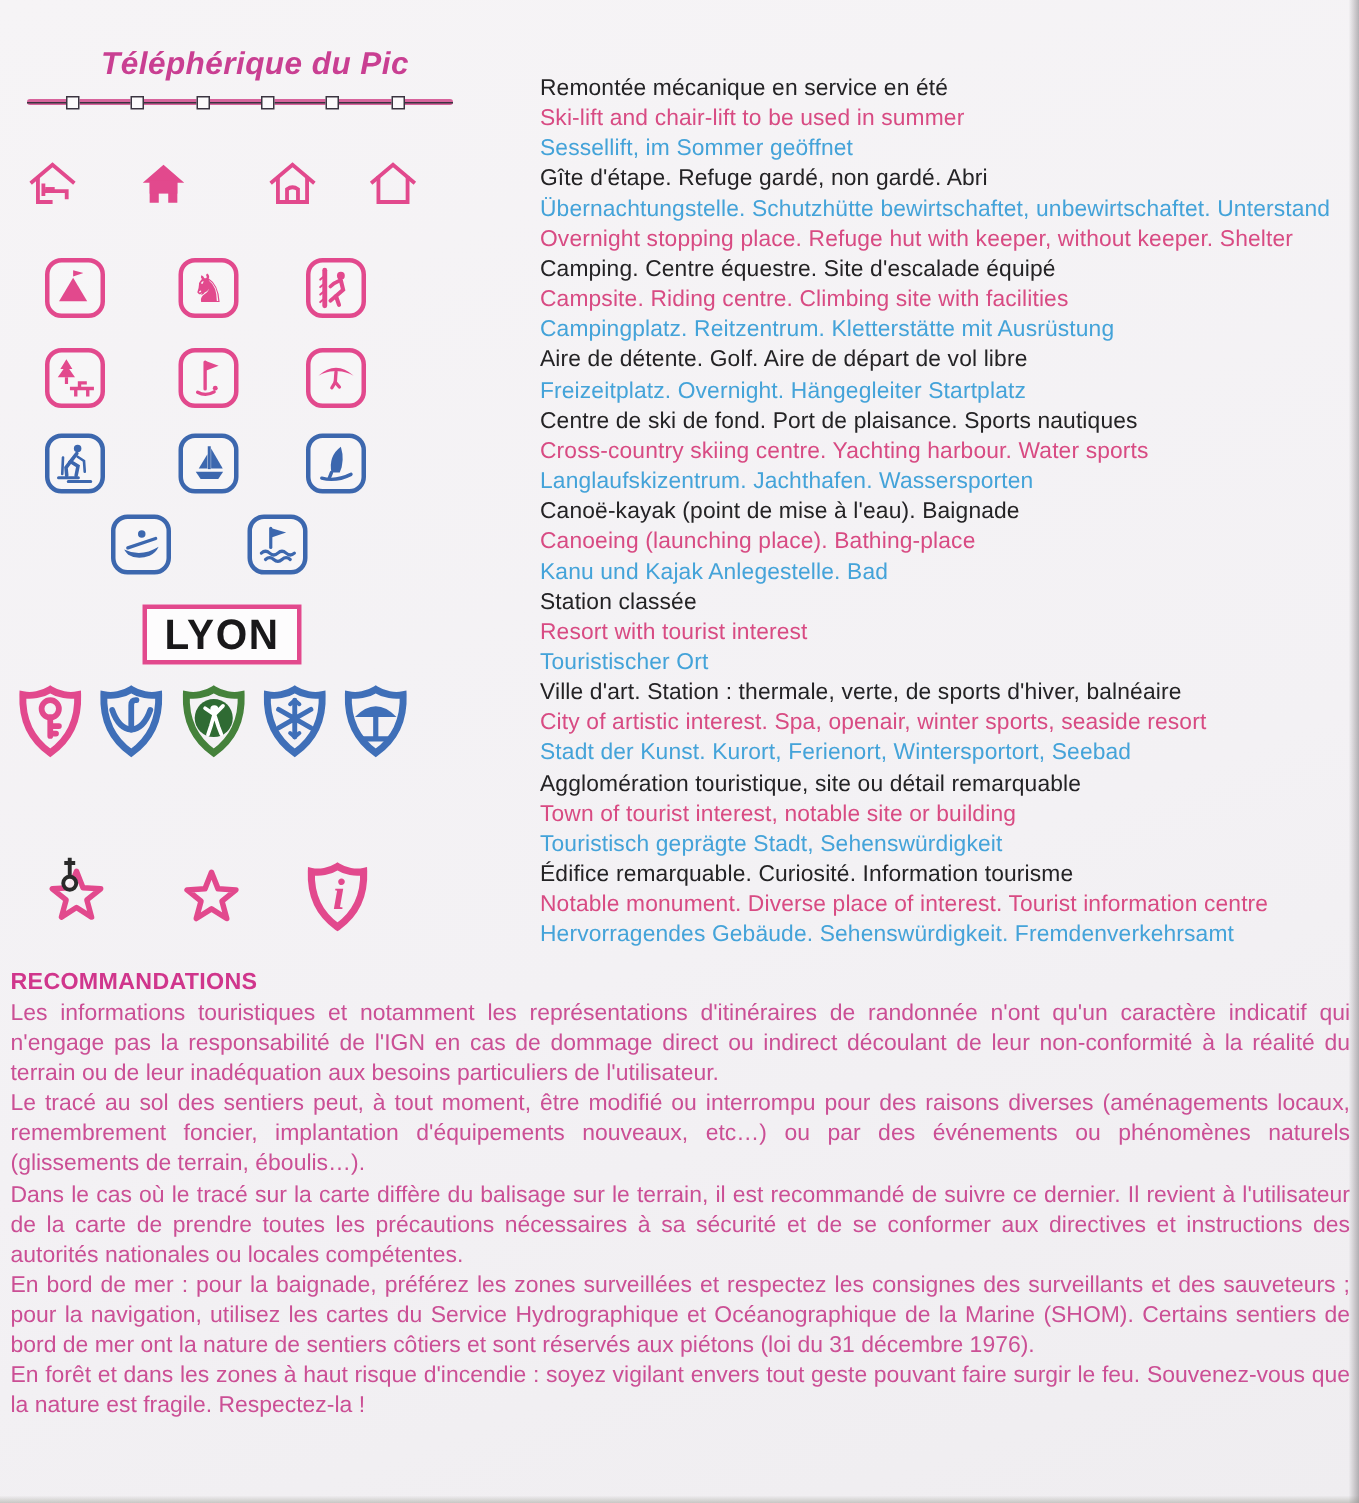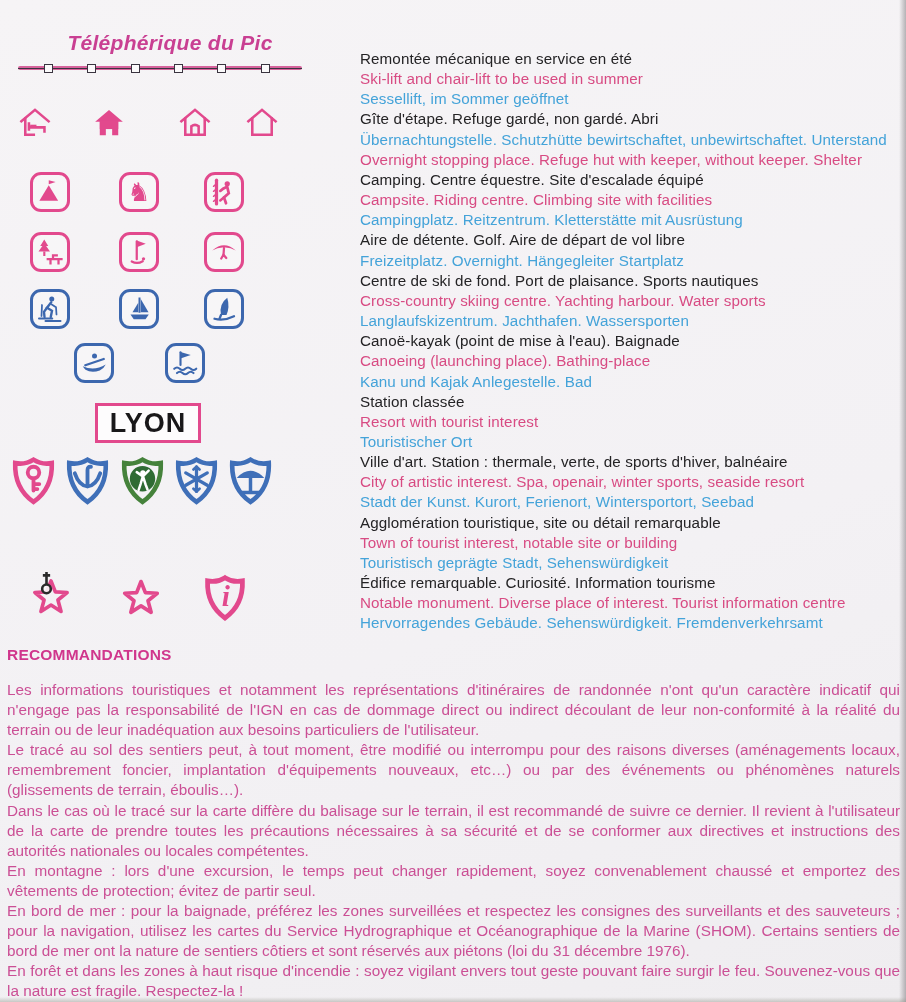--- a/index.html
+++ b/index.html
@@ -44,21 +44,21 @@
 
   
   .legend-text { position:absolute; left:316px; top:49px; }
   .lt { font-size:15.2px; line-height:20.15px; white-space:nowrap; letter-spacing:0.1px;margin-left:44px; }
   .lt.fr { color:#242325; }
   .lt.en { color:#d84b83; }
   .lt.de { color:#44a3d9; }
 
   
   .reco { position:absolute; left:7px; top:646px; width:893px; }
-  .reco-title { font-size:15.5px; font-weight:bold; color:#d0368c; margin:0 0 16px 0; letter-spacing:0.2px; }
+  .reco-title { font-size:15.5px; font-weight:bold; color:#d0368c; margin:0 0 2px 0; letter-spacing:0.2px; }
   .reco p { margin:0; font-size:15.3px; line-height:20.1px; color:#cb4f95; text-align:justify; }
   svg { display:block; }
 </style>
 </head>
 <body>
 
 <div class="page">
 
   <div class="tele-title">Téléphérique du Pic</div>
 
@@ -281,20 +281,19 @@
     <div class="lt fr">Édifice remarquable. Curiosité. Information tourisme</div>
     <div class="lt en">Notable monument. Diverse place of interest. Tourist information centre</div>
     <div class="lt de">Hervorragendes Gebäude. Sehenswürdigkeit. Fremdenverkehrsamt</div>
   </div>
 
   <div class="reco">
     <div class="reco-title">RECOMMANDATIONS</div>
     <p>Les informations touristiques et notamment les représentations d'itinéraires de randonnée n'ont qu'un caractère indicatif qui n'engage pas la responsabilité de l'IGN en cas de dommage direct ou indirect découlant de leur non-conformité à la réalité du terrain ou de leur inadéquation aux besoins particuliers de l'utilisateur.</p>
     <p>Le tracé au sol des sentiers peut, à tout moment, être modifié ou interrompu pour des raisons diverses (aménagements locaux, remembrement foncier, implantation d'équipements nouveaux, etc…) ou par des événements ou phénomènes naturels (glissements de terrain, éboulis…).</p>
     <p>Dans le cas où le tracé sur la carte diffère du balisage sur le terrain, il est recommandé de suivre ce dernier. Il revient à l'utilisateur de la carte de prendre toutes les précautions nécessaires à sa sécurité et de se conformer aux directives et instructions des autorités nationales ou locales compétentes.</p>
-    <p>En montagne : lors d'une excursion, le temps peut changer rapidement, soyez convenablement chaussé et emportez des vêtements de protection; évitez de partir seul.</p>
     <p>En bord de mer : pour la baignade, préférez les zones surveillées et respectez les consignes des surveillants et des sauveteurs ; pour la navigation, utilisez les cartes du Service Hydrographique et Océanographique de la Marine (SHOM). Certains sentiers de bord de mer ont la nature de sentiers côtiers et sont réservés aux piétons (loi du 31 décembre 1976).</p>
     <p>En forêt et dans les zones à haut risque d'incendie : soyez vigilant envers tout geste pouvant faire surgir le feu. Souvenez-vous que la nature est fragile. Respectez-la !</p>
   </div>
 
   <div class="edge-right"></div>
   <div class="edge-bottom"></div>
 </div>
 
 </body></html>

